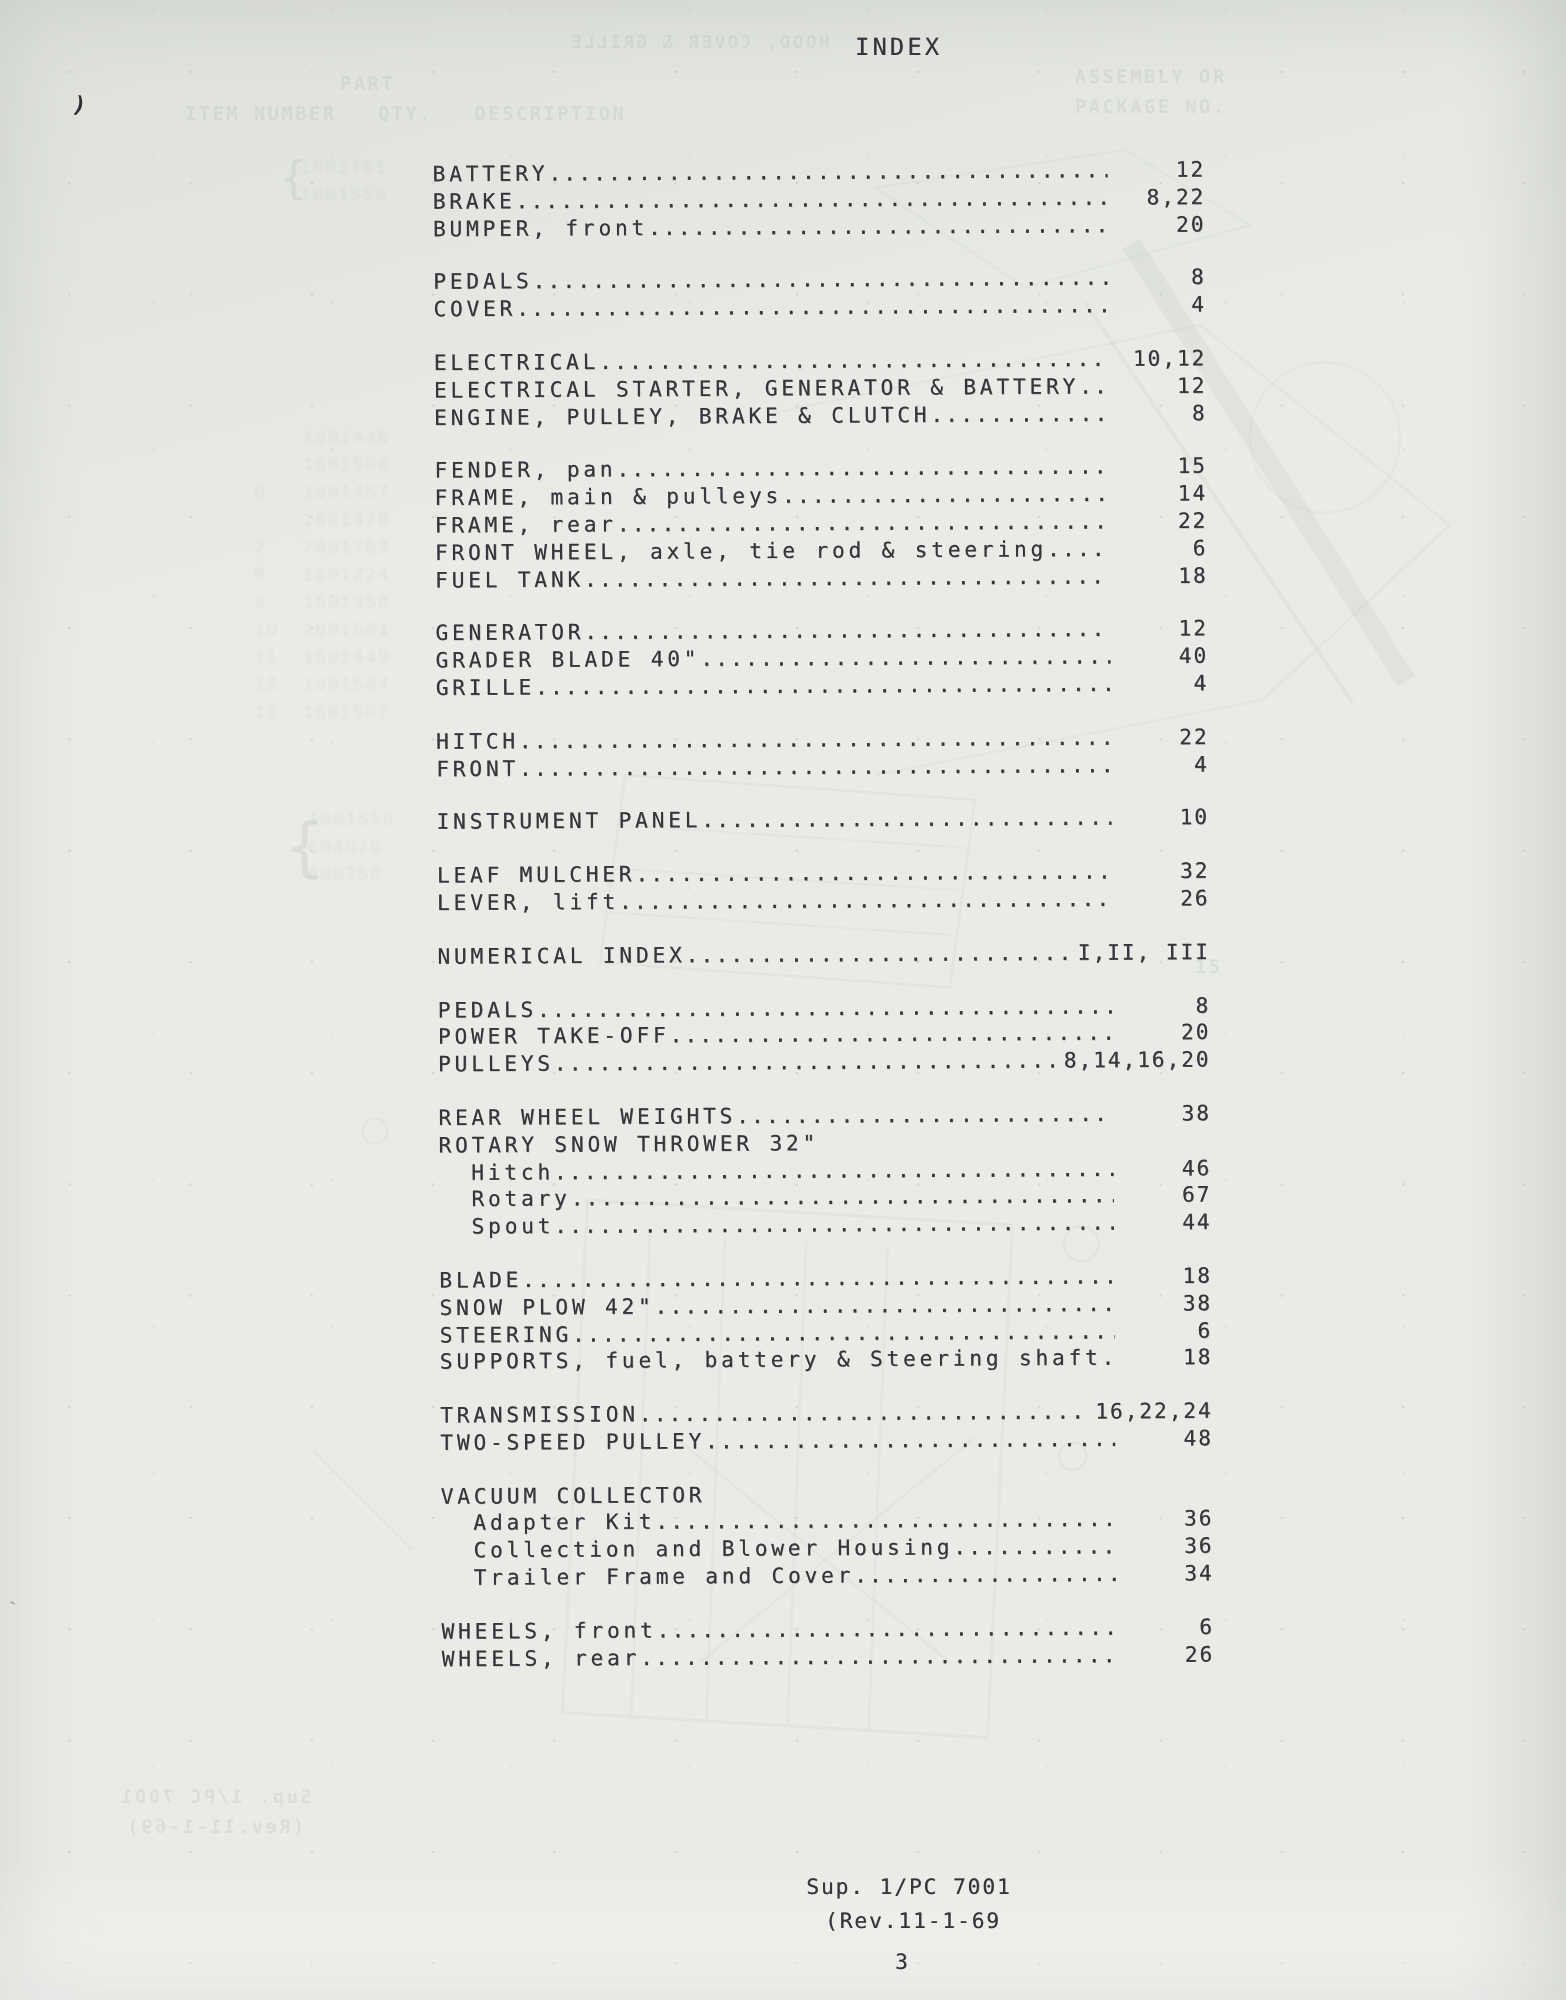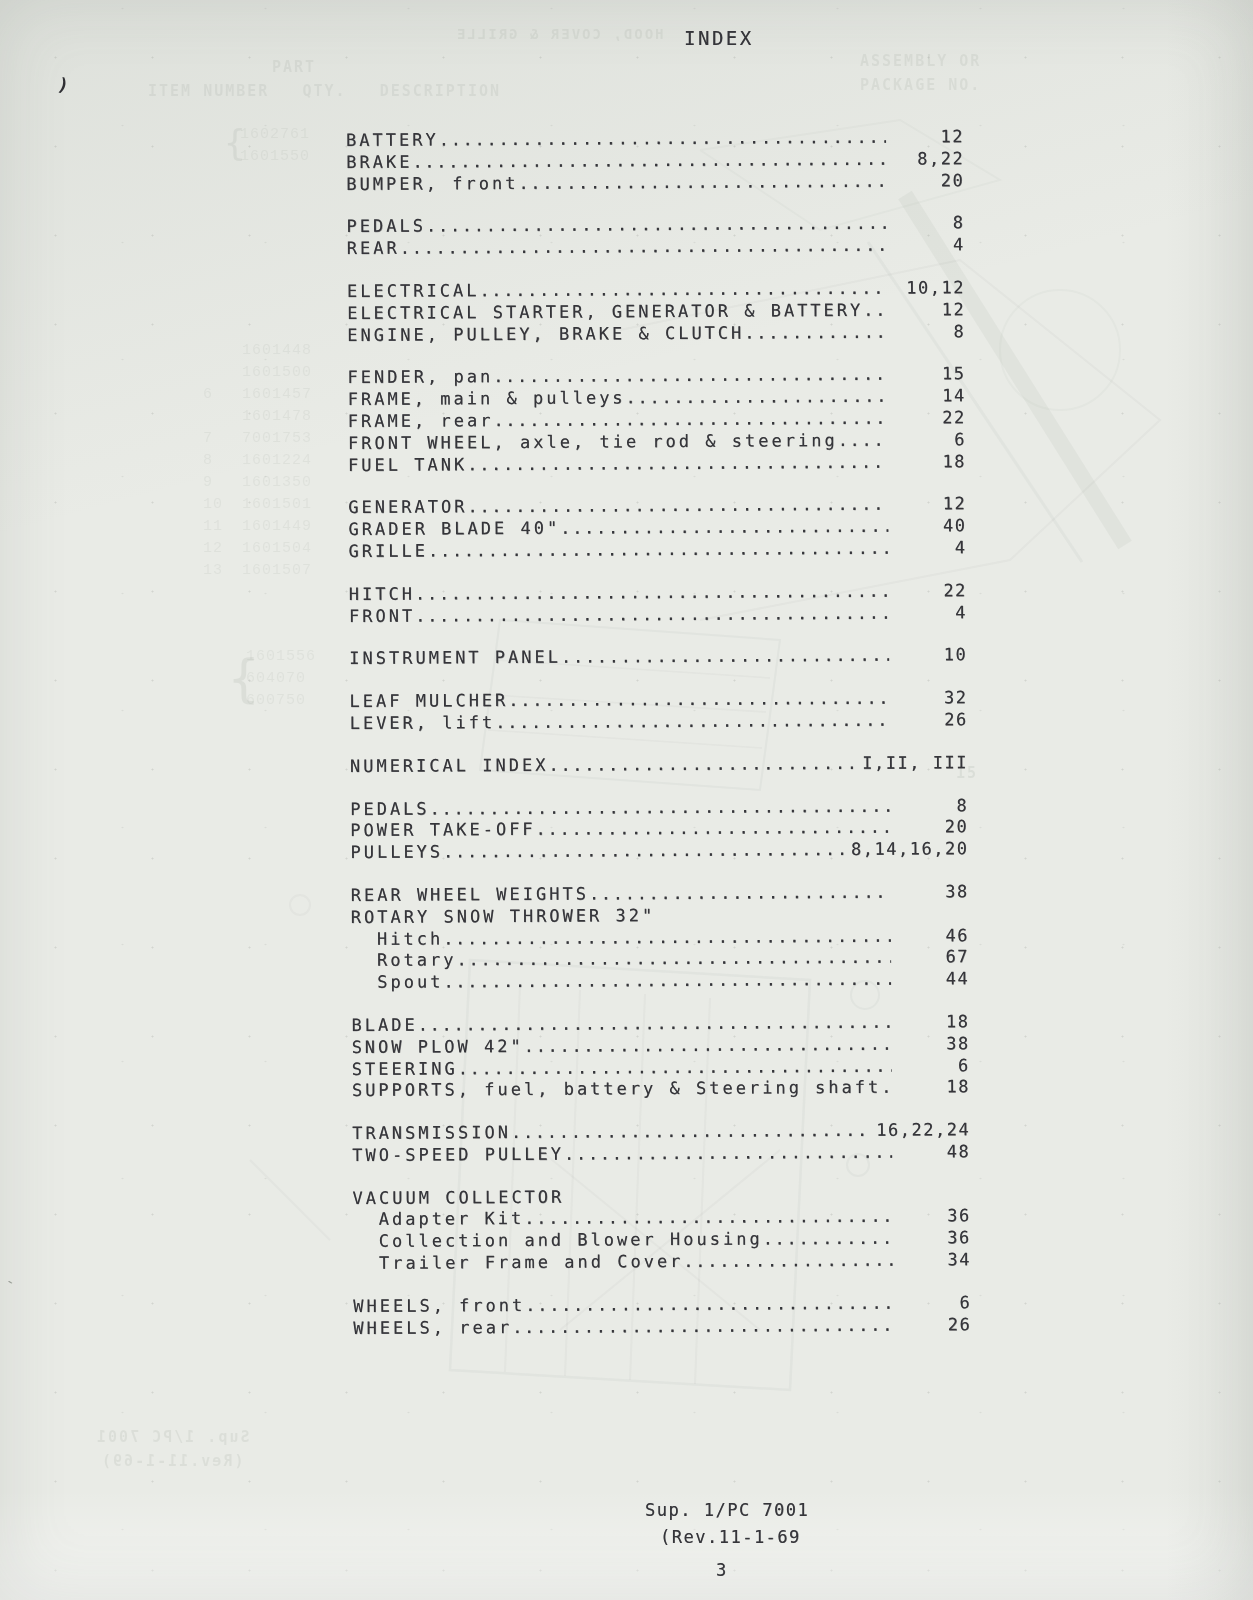--- a/index.html
+++ b/index.html
@@ -174,21 +174,21 @@
           <span class="pg">20</span>
         </div>
       </div>
       <div class="group">
         <div class="row">
           <span class="label">PEDALS</span>
           <span class="leader"></span>
           <span class="pg">8</span>
         </div>
         <div class="row">
-          <span class="label">REAR</span>
+          <span class="label">COVER</span>
           <span class="leader"></span>
           <span class="pg">4</span>
         </div>
       </div>
       <div class="group">
         <div class="row">
           <span class="label">ELECTRICAL</span>
           <span class="leader"></span>
           <span class="pg">10,12</span>
         </div>

